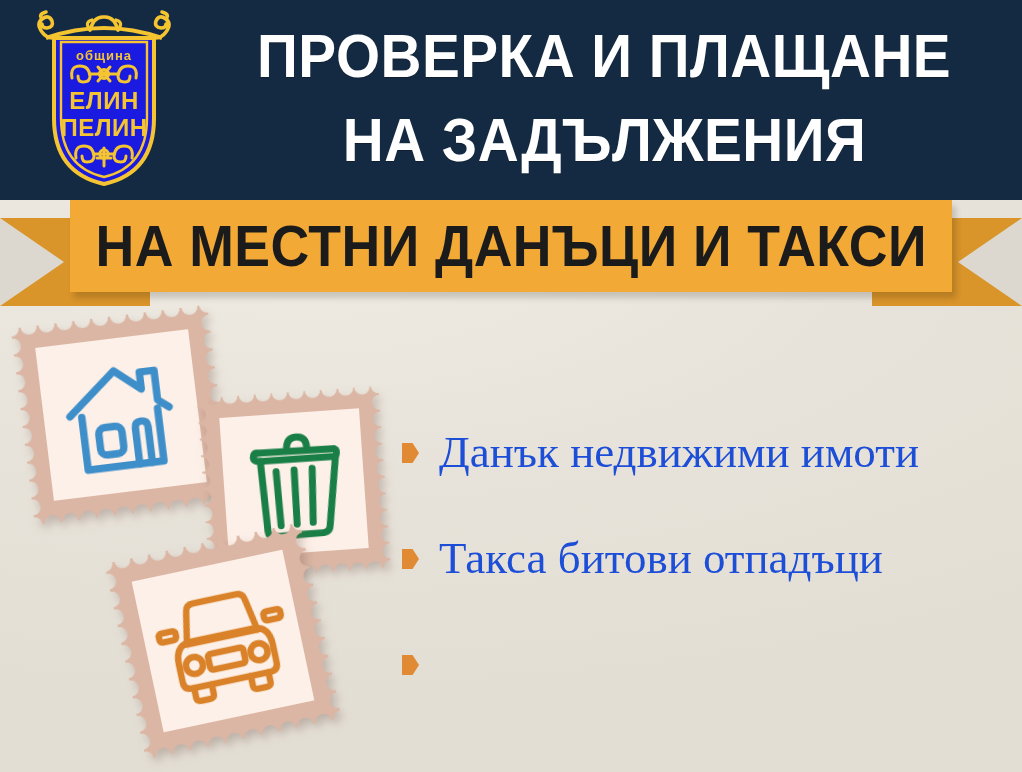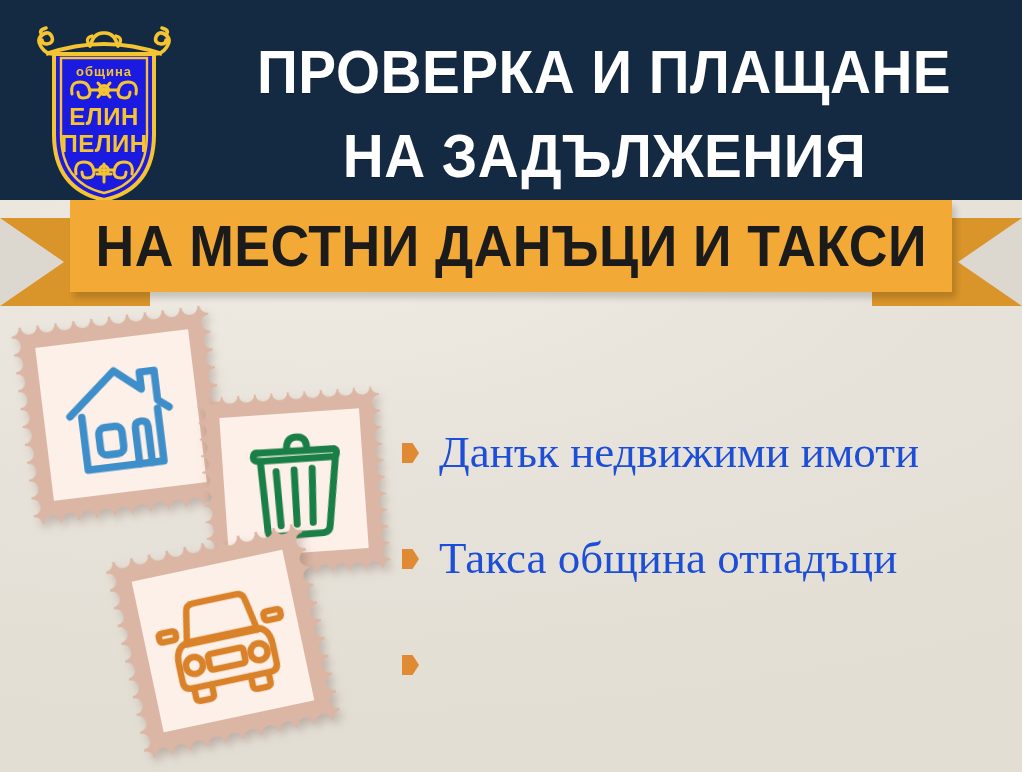--- a/index.html
+++ b/index.html
@@ -16,21 +16,21 @@
     position:absolute;left:0;top:198px;width:1022px;height:574px;
     background:
       radial-gradient(120% 80% at 30% 10%, #efebe2 0%, #e8e3da 48%, #e3ded4 100%);
   }
 
   
   .header{
     position:absolute;left:0;top:0;width:1022px;height:200px;
     background:#142a42;
   }
-  .header-inner{position:absolute;inset:0;margin-top:16px;}
+  .header-inner{position:absolute;inset:0;}
 
   
   .crest{position:absolute;left:24px;top:8px;width:160px;height:180px;}
   .crest svg{display:block;width:160px;height:180px;}
 
   
   .title-block{
     position:absolute;left:196px;top:18px;width:816px;height:160px;
     display:flex;flex-direction:column;align-items:center;justify-content:space-between;
   }
@@ -405,21 +405,21 @@
 
   <div class="list">
 
     <div class="list-item">
       <span class="bullet"></span>
       <span class="list-label">Данък недвижими имоти</span>
     </div>
 
     <div class="list-item">
       <span class="bullet"></span>
-      <span class="list-label">Такса община отпадъци</span>
+      <span class="list-label">Такса битови отпадъци</span>
     </div>
 
     <div class="list-item">
       <span class="bullet"></span>
     </div>
 
   </div>
 
 </div>
 

